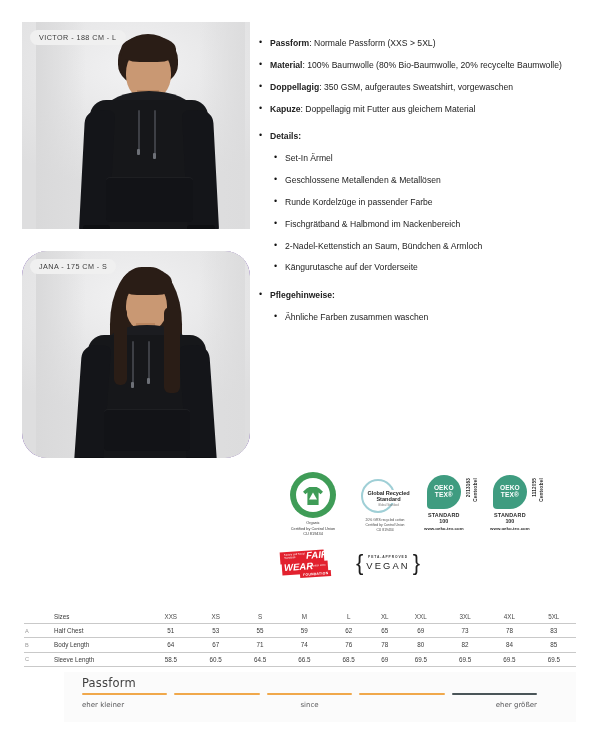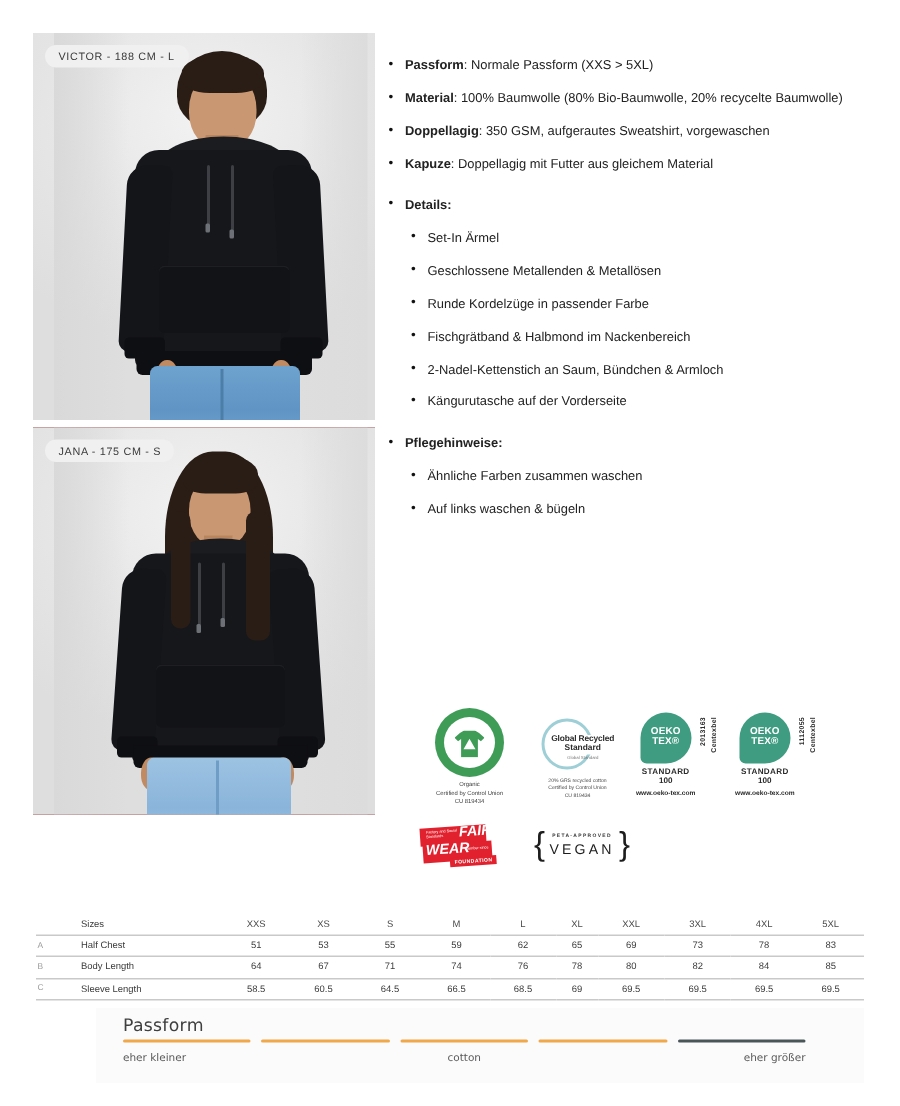--- a/index.html
+++ b/index.html
@@ -9,25 +9,25 @@
     background: #ffffff;
     font-family: "Liberation Sans", sans-serif;
     overflow: hidden;
   }
   .page { position: relative; width: 600px; height: 737px; background:#fff; }
 
   
   .photo-col { position: absolute; left: 22px; top: 22px; width: 228px; }
   .photo {
     position: relative;
-    width: 228px; height: 258px;
-    background: #7f1d1d;
+    width: 228px; height: 207px;
+    background: #4c1d95;
     overflow: hidden;
   }
-  .photo + .photo { margin-top: 5px; }
+  .photo + .photo { margin-top: 22px; border-radius: 25px; }
   .model-tag {
     position: absolute; left: 8px; top: 8px; z-index: 6;
     background: #f0f0f0; color: #3a3a3a;
     font-size: 7.2px; letter-spacing: .45px;
     padding: 3px 9px; border-radius: 9px;
     white-space: nowrap;
   }
   
   .fig { position:absolute; left:0; top:0; width:100%; height:100%; }
   .bg-wash {
@@ -282,21 +282,20 @@
           <li>Fischgrätband &amp; Halbmond im Nackenbereich</li>
           <li>2-Nadel-Kettenstich an Saum, Bündchen &amp; Armloch</li>
           <li>Kängurutasche auf der Vorderseite</li>
         </ul>
       </li>
 
       <li style="margin-top:16px;">
         <span class="grp-label">Pflegehinweise:</span>
         <ul class="lvl2">
           <li>Ähnliche Farben zusammen waschen</li>
-          <li>Auf links waschen &amp; bügeln</li>
         </ul>
       </li>
     </ul>
   </div>
 
   <div class="certs">
 
     <div class="cert-row">
 
       <div class="cert" style="width:66px;">
@@ -453,18 +452,18 @@
     <div class="pf-title">Passform</div>
     <div class="pf-bars" id="pf-bars">
         <div class="pf-bar" style="background: rgb(240, 168, 75);"></div>
         <div class="pf-bar" style="background: rgb(240, 168, 75);"></div>
         <div class="pf-bar" style="background: rgb(240, 168, 75);"></div>
         <div class="pf-bar" style="background: rgb(240, 168, 75);"></div>
         <div class="pf-bar" style="background: rgb(74, 85, 88);"></div>
       </div>
     <div class="pf-labels">
       <span class="pf-l">eher kleiner</span>
-      <span class="pf-c">cotton</span>
+      <span class="pf-c">since</span>
       <span class="pf-r">eher größer</span>
     </div>
   </div>
 
 </div>
 
 </body></html>

